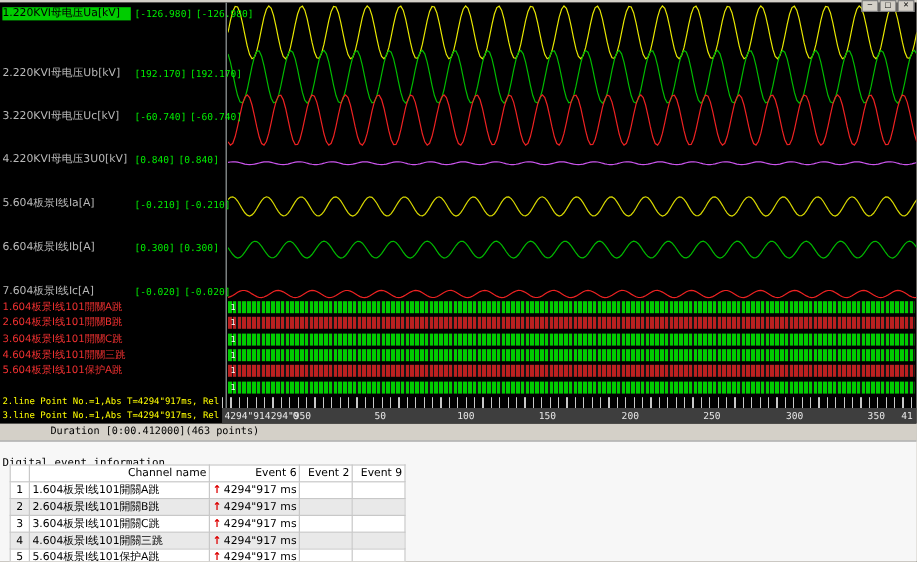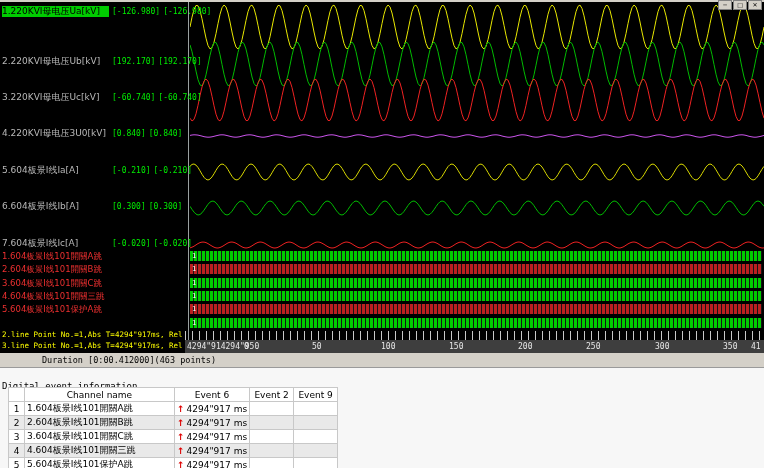--- a/index.html
+++ b/index.html
@@ -33,21 +33,21 @@
   .ax-start{position:absolute;left:2px;top:2px;font-family:"DejaVu Sans Mono",monospace;white-space:nowrap;}
   .tick{position:absolute;top:2px;font-family:"DejaVu Sans Mono",monospace;}
 
   .duration{position:absolute;left:2px;top:355px;color:#000;font-family:"DejaVu Sans Mono",monospace;font-size:8.5px;white-space:nowrap;margin-left:40px;}
 
   
   .events{position:absolute;left:0;top:367px;width:764px;height:101px;background:#f7f7f7;border-top:1px solid #9a9a9a;}
   .ev-title{position:absolute;left:2px;top:13px;color:#000;font-family:"DejaVu Sans Mono",monospace;font-size:9px;}
   .ev-table{position:absolute;left:8px;top:19px;border-collapse:collapse;table-layout:fixed;font-size:9px;color:#000;background:#fff;}
   .ev-table th,.ev-table td{border:1px solid #c8c8c8;padding:0 2px;height:13px;overflow:hidden;white-space:nowrap;font-weight:normal;}
-  .ev-table thead th{text-align:center;background:#fff;}
+  .ev-table thead th{text-align:right;background:#fff;}
   .ev-table tbody tr:nth-child(even){background:#e9e9e9;}
   .c-no{text-align:center;}
   .rise{color:#dd0000;font-weight:bold;margin-right:2px;}
 </style>
 </head>
 <body>
 
 <div class="screen">
 
   <div class="win-controls">

